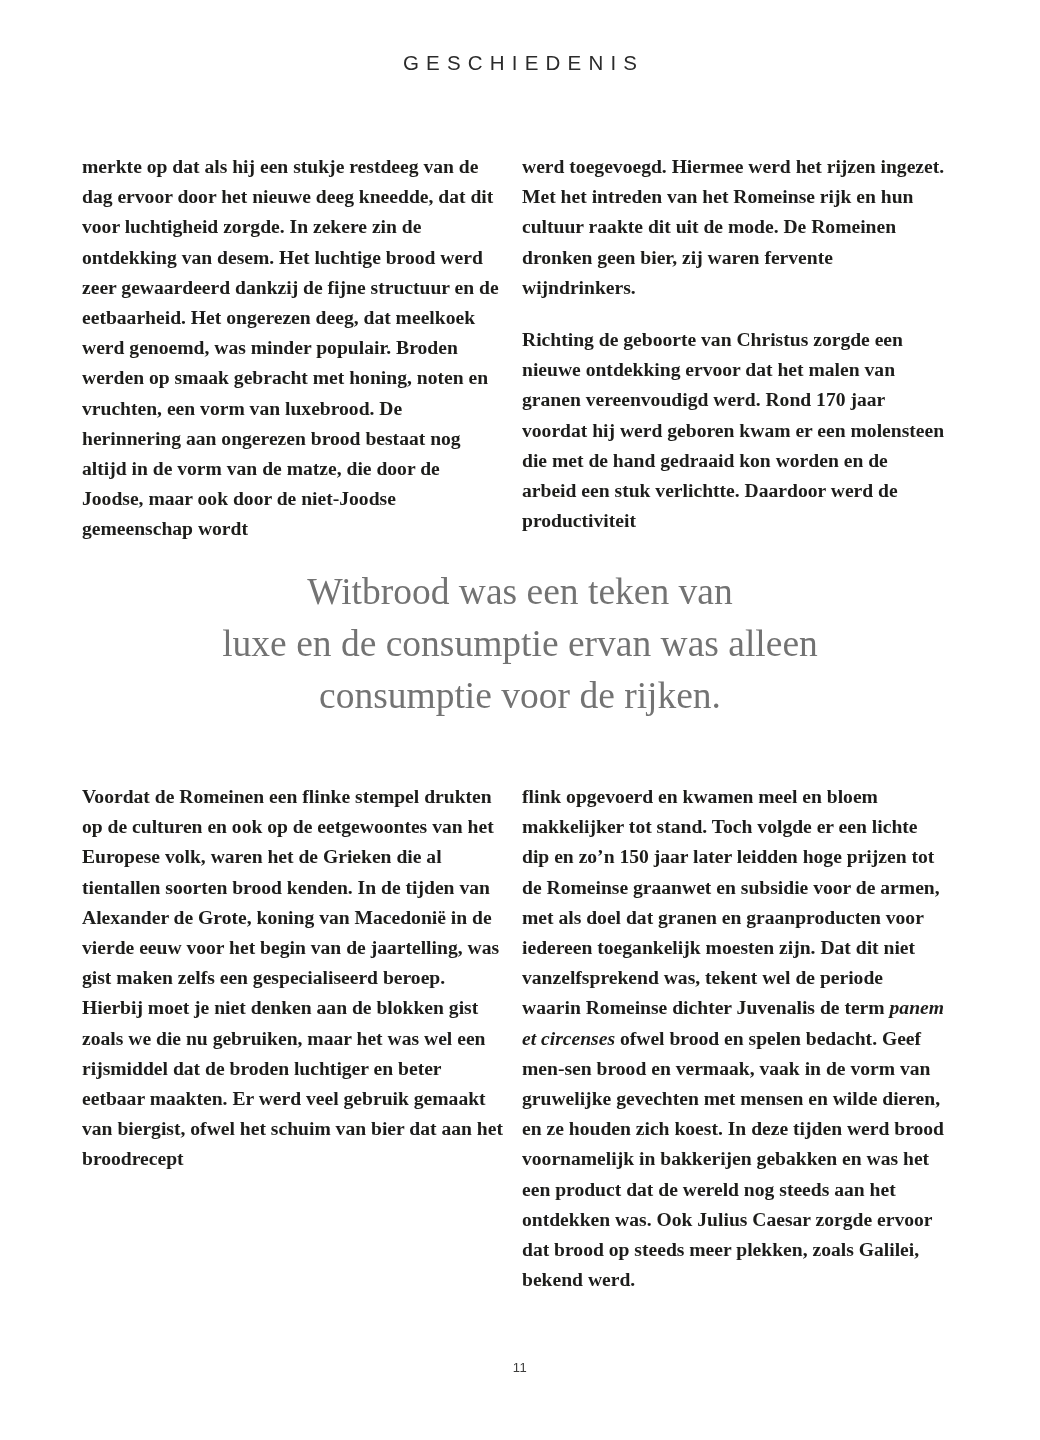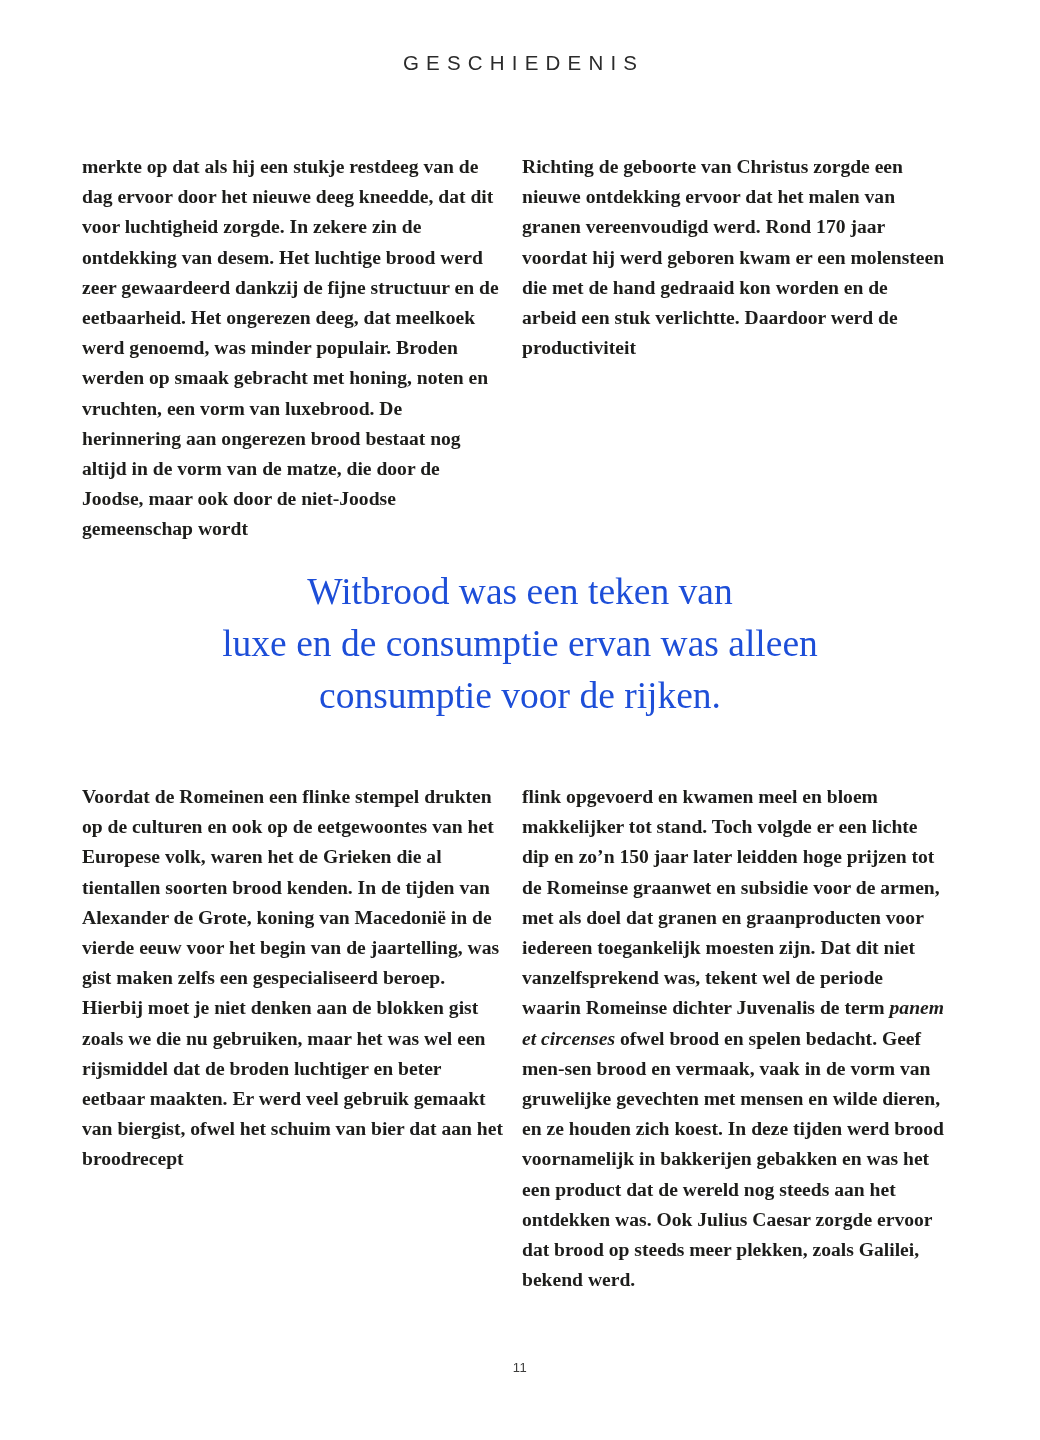--- a/index.html
+++ b/index.html
@@ -68,21 +68,21 @@
   
   .pullquote {
     position: absolute;
     top: 566px;
     left: 100px;
     width: 840px;
     text-align: center;
     font-size: 37.5px;
     line-height: 52px;
     font-weight: 400;
-    color: #1d4ed8;
+    color: #737373;
   }
   .pullquote .pq-line { display: block; white-space: nowrap; }
 
   
   .folio {
     position: absolute;
     bottom: 66px;
     left: 0;
     width: 1040px;
     text-align: center;
@@ -98,20 +98,21 @@
 
 <div class="page">
 
   <div class="running-header">GESCHIEDENIS</div>
 
   <div class="cols top">
     <div class="col">
       <p>merkte op dat als hij een stukje restdeeg van de dag ervoor door het nieuwe deeg kneedde, dat dit voor luchtigheid zorgde. In zekere zin de ontdekking van desem. Het luchtige brood werd zeer gewaardeerd dankzij de fijne structuur en de eetbaarheid. Het ongerezen deeg, dat meelkoek werd genoemd, was minder populair. Broden werden op smaak gebracht met honing, noten en vruchten, een vorm van luxebrood. De herinnering aan ongerezen brood bestaat nog altijd in de vorm van de matze, die door de Joodse, maar ook door de niet-Joodse gemeenschap wordt</p>
     </div>
     <div class="col">
+      <p>werd toegevoegd. Hiermee werd het rijzen ingezet. Met het intreden van het Romeinse rijk en hun cultuur raakte dit uit de mode. De Romeinen dronken geen bier, zij waren fervente wijndrinkers.</p>
       <p>Richting de geboorte van Christus zorgde een nieuwe ontdekking ervoor dat het malen van granen vereenvoudigd werd. Rond 170 jaar voordat hij werd geboren kwam er een molensteen die met de hand gedraaid kon worden en de arbeid een stuk verlichtte. Daardoor werd de productiviteit</p>
     </div>
   </div>
 
   <div class="pullquote">
     <span class="pq-line">Witbrood was een teken van</span>
     <span class="pq-line">luxe en de consumptie ervan was alleen</span>
     <span class="pq-line">consumptie voor de rijken.</span>
   </div>
 

